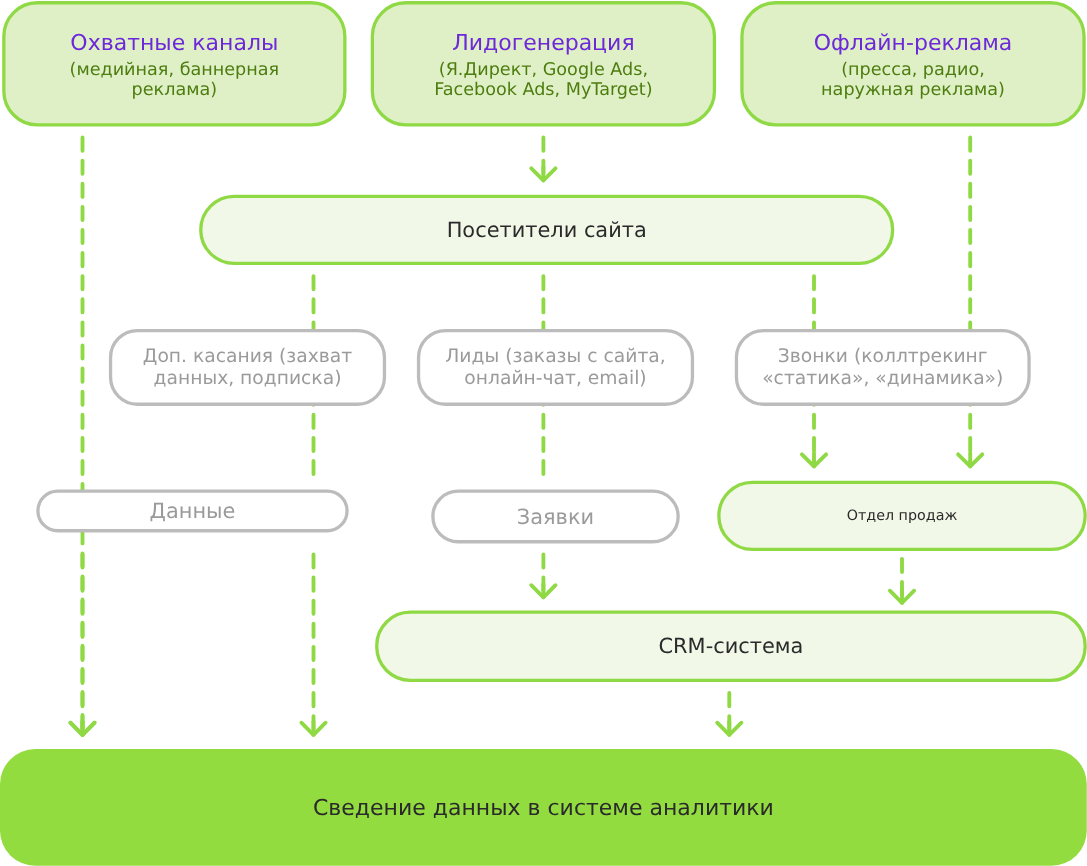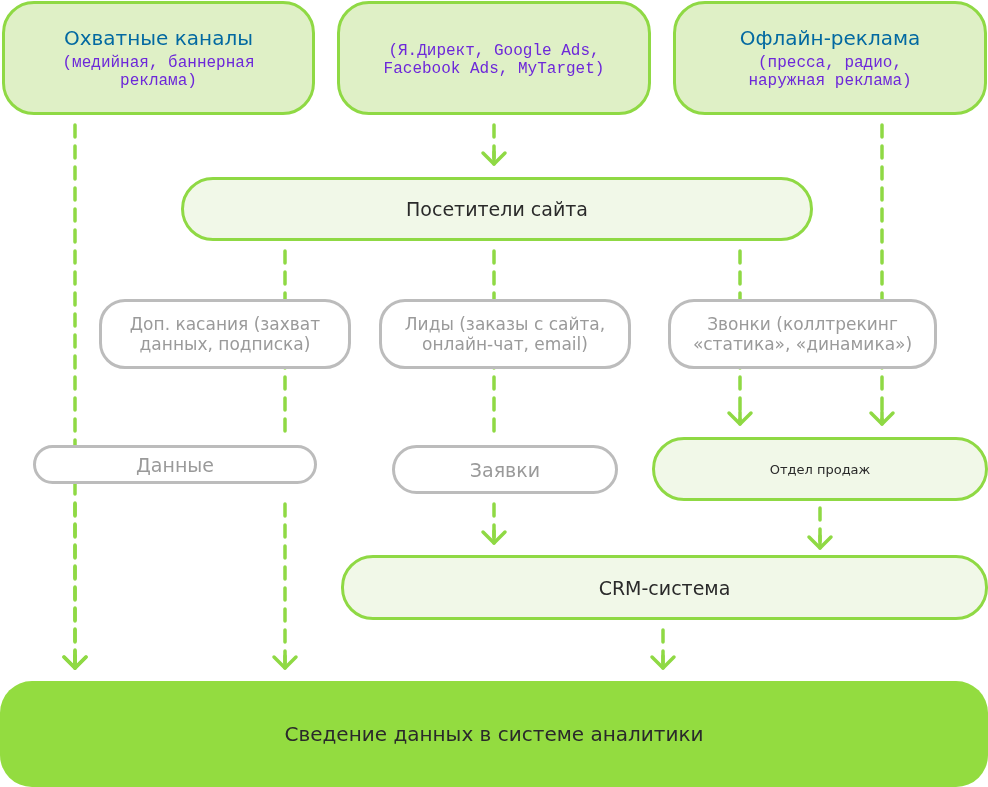--- a/index.html
+++ b/index.html
@@ -5,22 +5,22 @@
   html, body { margin: 0; padding: 0; background: #ffffff; }
   body { width: 988px; height: 787px; position: relative; overflow: hidden;
          font-family: "DejaVu Sans", "Liberation Sans", sans-serif; }
   #connectors { position: absolute; left: 0; top: 0; width: 988px; height: 787px; }
   .node { position: absolute; box-sizing: border-box; display: flex; flex-direction: column;
           align-items: center; justify-content: center; text-align: center; }
   .top { background: #dff0c6; border: 3px solid #8fd944; border-radius: 32px; }
   .mid { background: #f1f8e8; border: 3px solid #8fd944; border-radius: 32px; }
   .grey { background: #ffffff; border: 3px solid #bcbcbc; border-radius: 26px; }
   .final { background: #93dc40; border-radius: 32px; }
-  .title { color: #0369a1; font-size: 20px; line-height: 24px; }
-  .sub { color: #6d28d9; font-size: 16px; line-height: 18px; font-family: Liberation Mono, monospace; }
+  .title { color: #6d28d9; font-size: 20px; line-height: 24px; }
+  .sub { color: #4d7c0f; font-size: 16px; line-height: 18px; }
   .grey .label { color: #9a9a9a; font-size: 17px; line-height: 20px; }
   .mid .label { color: #2a2a2a; font-size: 19px; }
   .final .label { color: #2a2a2a; font-size: 20px; }
 </style>
 </head>
 <body>
 
 <svg id="connectors">
     <line x1="75" x2="75" y1="125" y2="664" stroke="#8fd944" stroke-width="3.5" stroke-linecap="round" stroke-dasharray="12 9"></line>
     <polyline points="64,657 75,668 86,657" fill="none" stroke="#8fd944" stroke-width="3.5" stroke-linecap="round" stroke-linejoin="round"></polyline>
@@ -51,20 +51,21 @@
     <line x1="663" x2="663" y1="630" y2="664" stroke="#8fd944" stroke-width="3.5" stroke-linecap="round" stroke-dasharray="12 9"></line>
     <polyline points="652,657 663,668 674,657" fill="none" stroke="#8fd944" stroke-width="3.5" stroke-linecap="round" stroke-linejoin="round"></polyline>
     <line x1="663" x2="663" y1="656" y2="668" stroke="#8fd944" stroke-width="3.5" stroke-linecap="round"></line>
   </svg>
 
 <div class="node top" style="left:2px;top:1px;width:313px;height:114px;">
   <div class="title">Охватные каналы</div>
   <div class="sub" style="width:230px;margin-top:4px;">(медийная, баннерная реклама)</div>
 </div>
 <div class="node top" style="left:337px;top:1px;width:314px;height:114px;">
+  <div class="title">Лидогенерация</div>
   <div class="sub" style="width:230px;margin-top:4px;">(Я.Директ, Google Ads, Facebook Ads, MyTarget)</div>
 </div>
 <div class="node top" style="left:673px;top:1px;width:314px;height:114px;">
   <div class="title">Офлайн-реклама</div>
   <div class="sub" style="width:200px;margin-top:4px;">(пресса, радио, наружная реклама)</div>
 </div>
 
 <div class="node mid" style="left:181px;top:177px;width:632px;height:64px;">
   <div class="label">Посетители сайта</div>
 </div>

